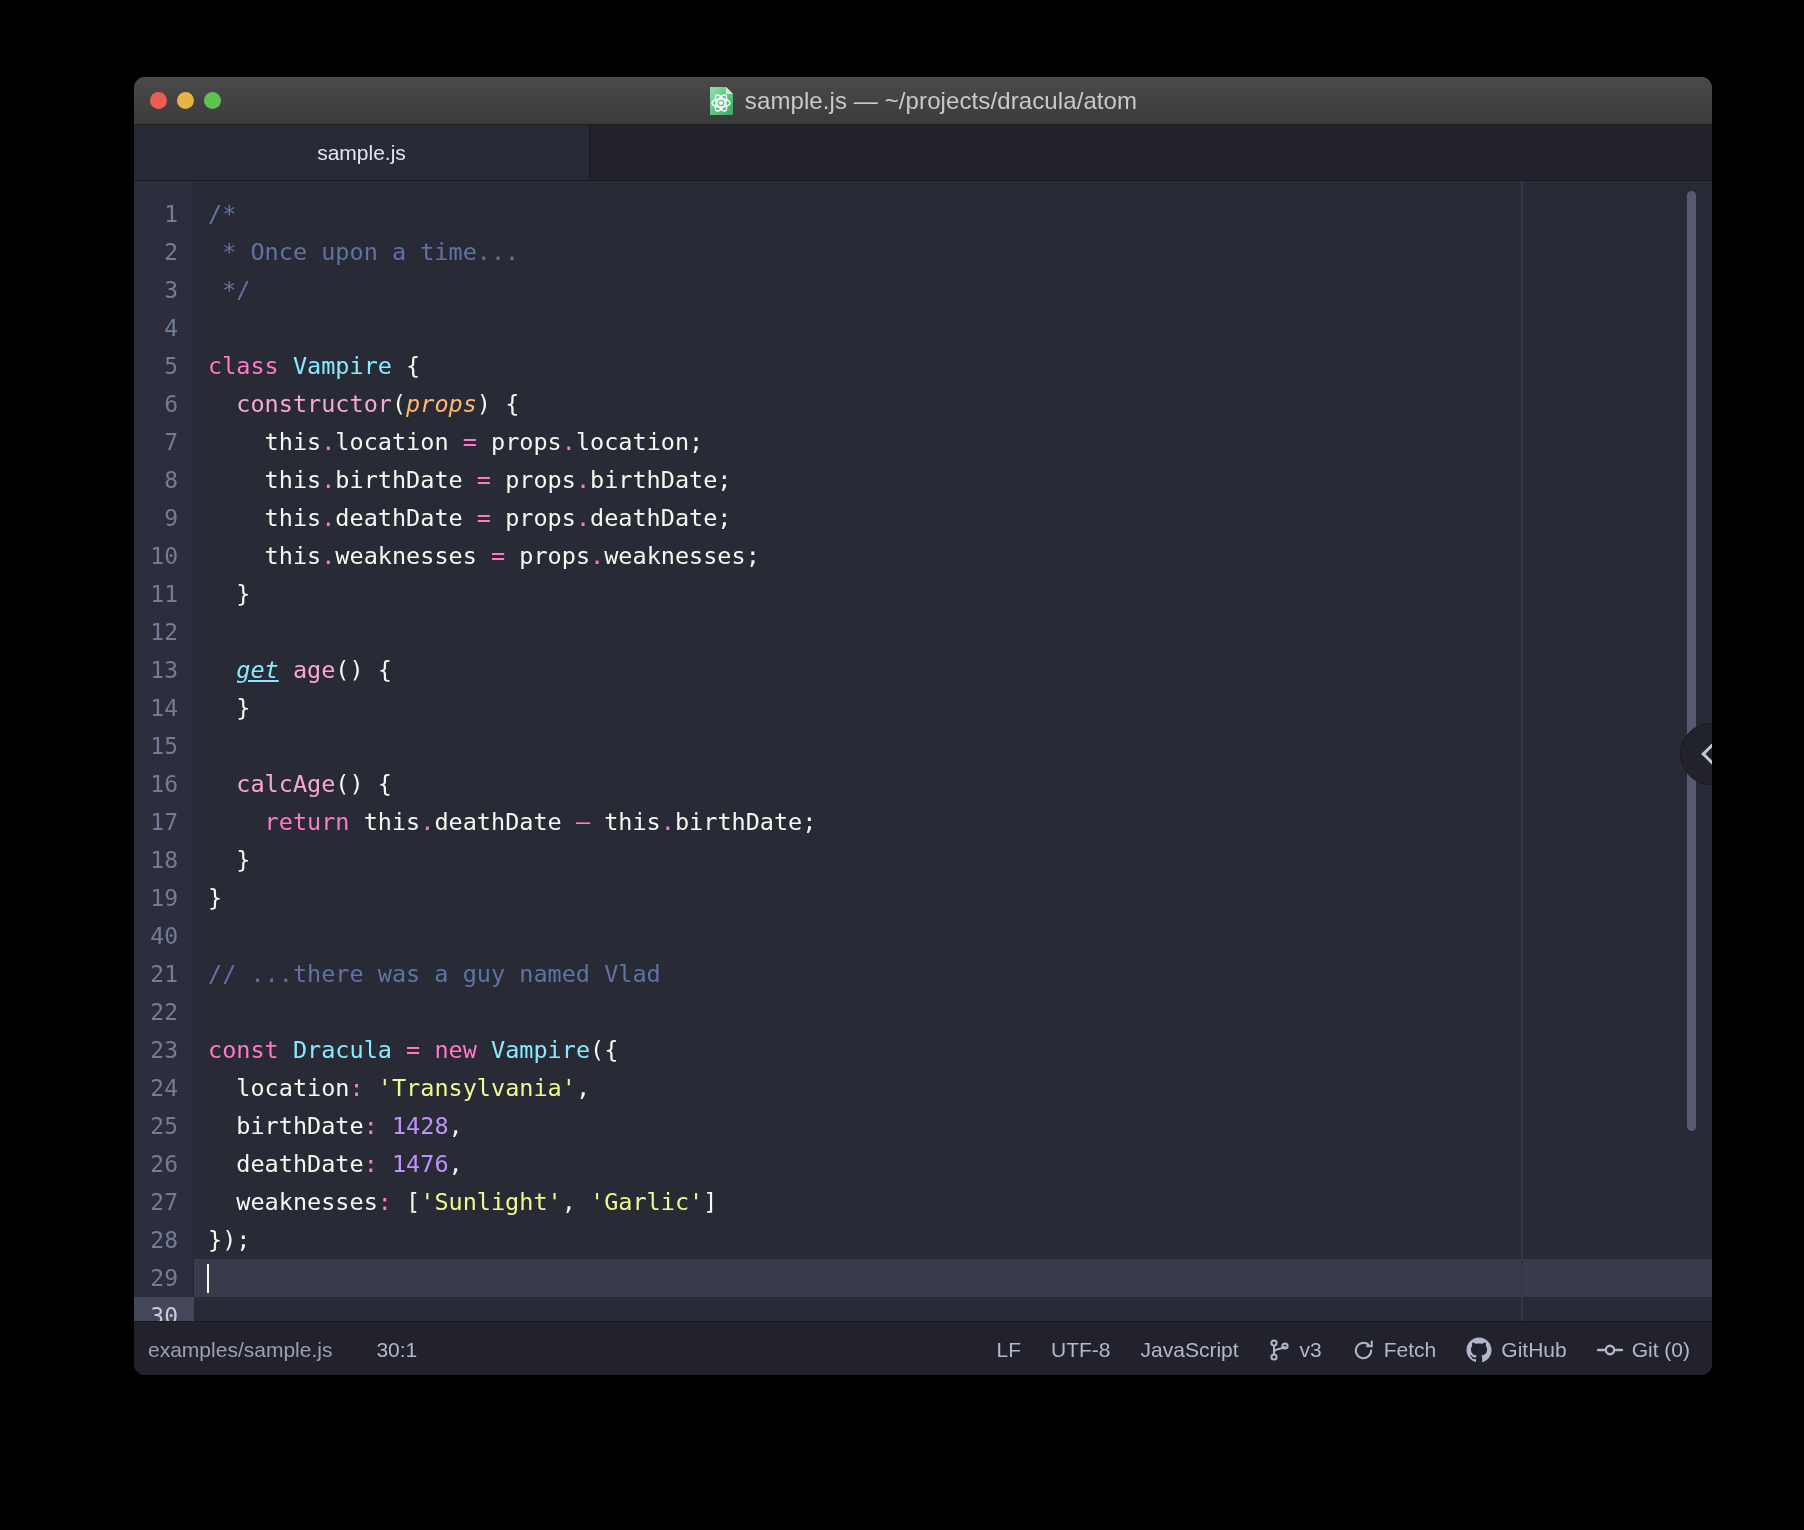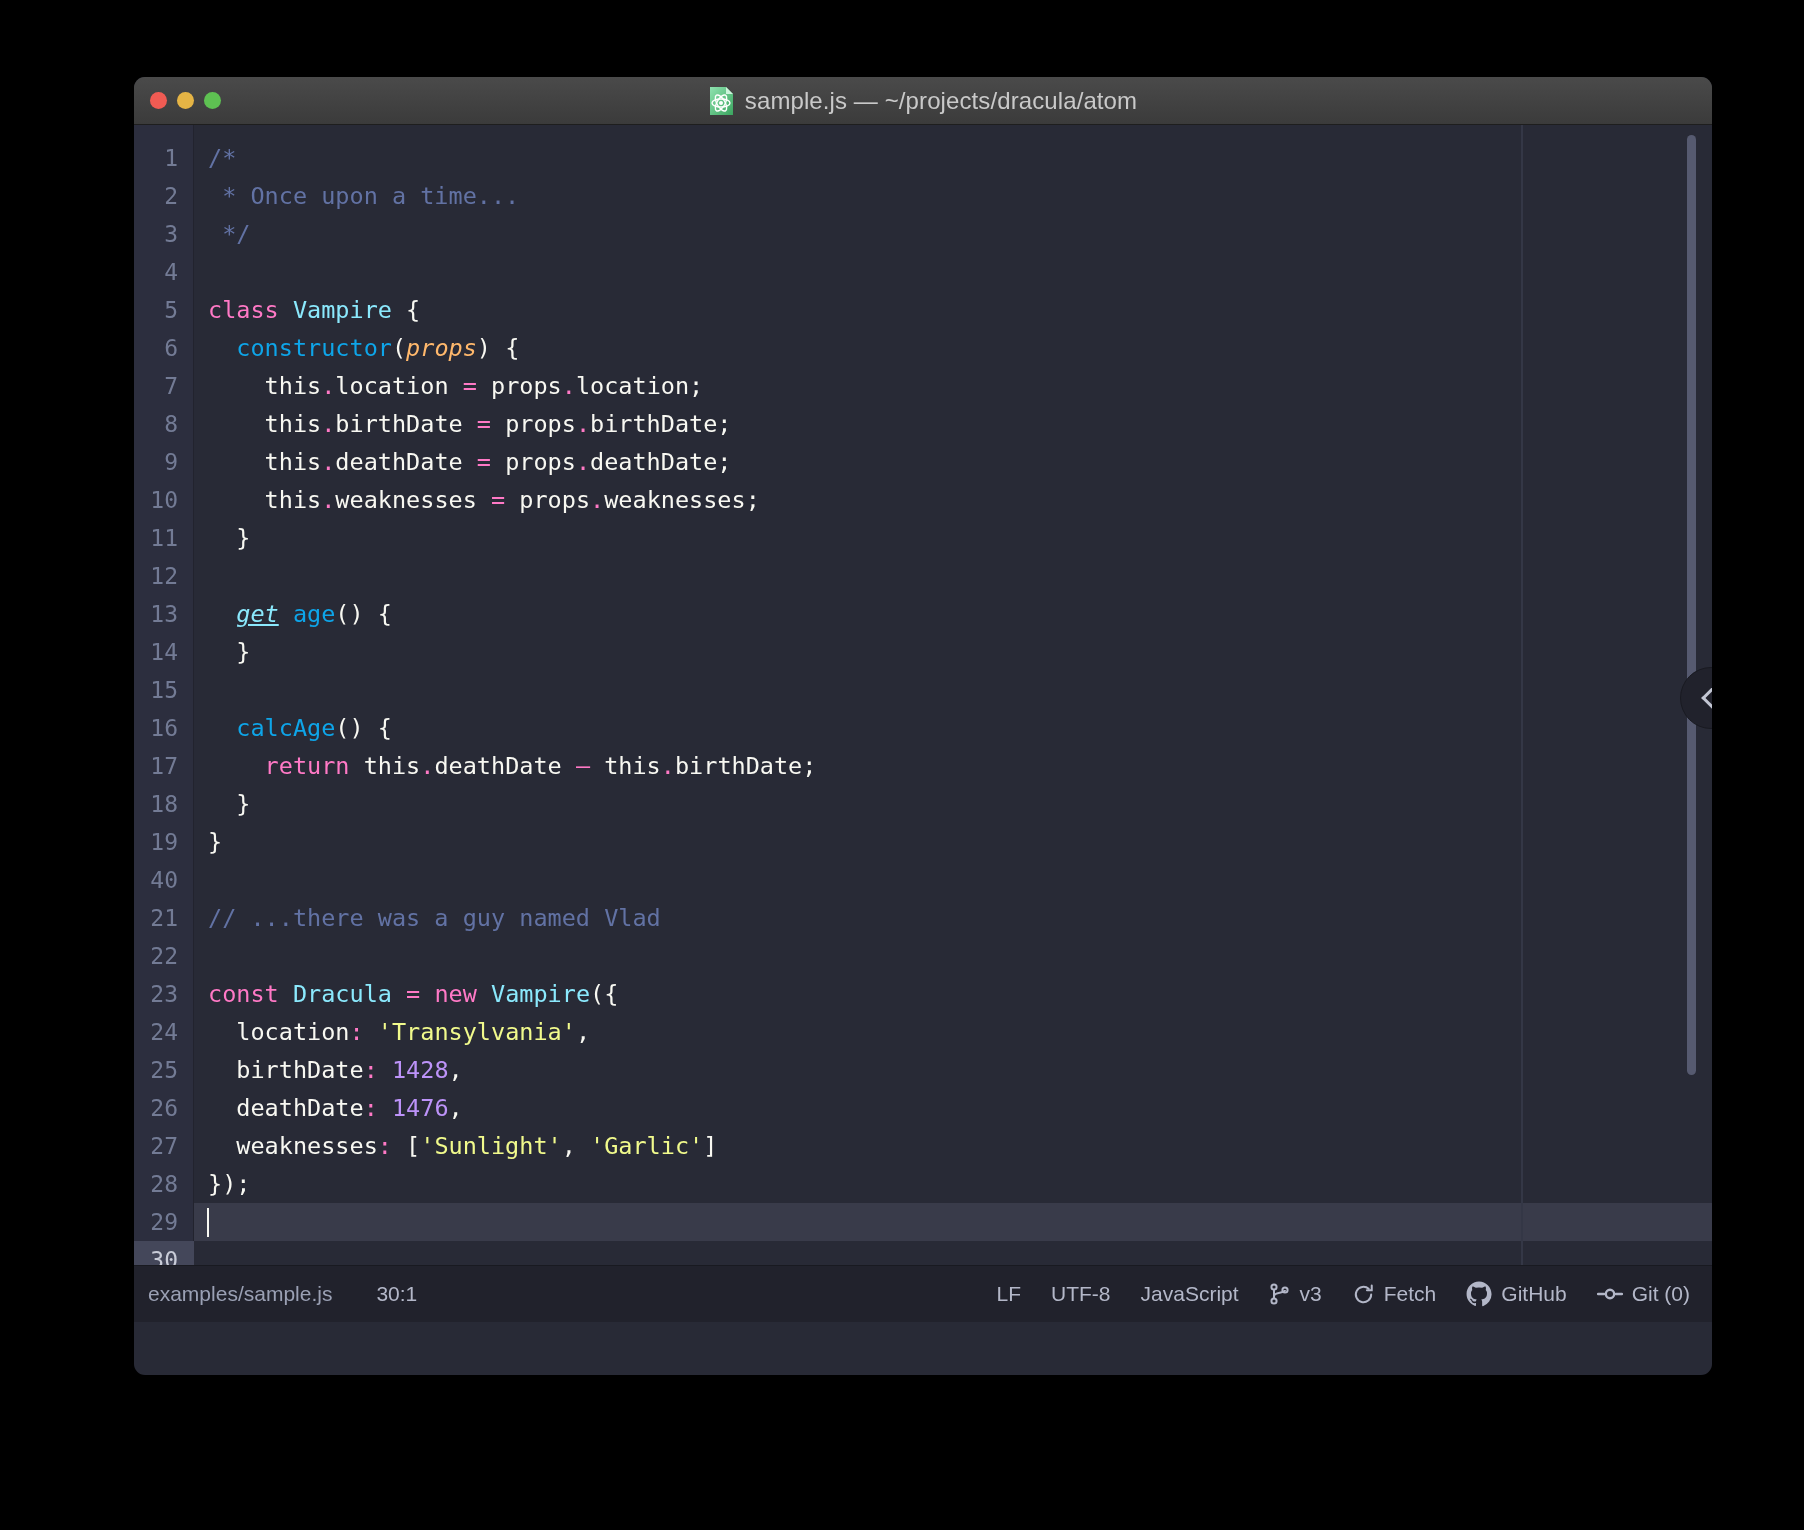--- a/index.html
+++ b/index.html
@@ -60,21 +60,21 @@
   .code{
     flex:1;padding-top:14px;position:relative;overflow:hidden;
   }
   .cline{height:38px;line-height:38px;font-size:23.5px;white-space:pre;padding-left:14px;color:#f8f8f2;}
   .cline.active{background:#393b4a;}
 
   
   .t-com{color:#6272a4;}
   .t-key{color:#ff79c6;}
   .t-cls{color:#8be9fd;}
-  .t-fn{color:#0ea5e9;}
+  .t-fn{color:#f9a8d4;}
   .t-par{color:#ffb86c;font-style:italic;}
   .t-ital{color:#8be9fd;font-style:italic;text-decoration:underline;}
   .t-str{color:#f1fa8c;}
   .t-num{color:#bd93f9;}
   .t-op{color:#ff79c6;}
   .t-txt{color:#f8f8f2;}
 
   .caret{
     display:inline-block;width:2px;height:29px;background:#f8f8f2;
     vertical-align:-7px;margin-left:-1px;
@@ -133,20 +133,26 @@
             <ellipse cx="12" cy="17" rx="9" ry="4" fill="none" stroke="#fff" stroke-width="1.4"></ellipse>
             <ellipse cx="12" cy="17" rx="9" ry="4" fill="none" stroke="#fff" stroke-width="1.4" transform="rotate(60 12 17)"></ellipse>
             <ellipse cx="12" cy="17" rx="9" ry="4" fill="none" stroke="#fff" stroke-width="1.4" transform="rotate(120 12 17)"></ellipse>
             <circle cx="12" cy="17" r="2" fill="#fff"></circle>
           </svg>
         </span>
         <span class="title-text">sample.js — ~/projects/dracula/atom</span>
       </div>
     </div>
 
+    <div class="tabbar">
+      <div class="tab">
+        <span class="tab-label">sample.js</span>
+      </div>
+      <div class="tabbar-rest"></div>
+    </div>
 
     <div class="editor">
       <div class="gutter" id="gutter">
           <div class="gnum">1</div>
           <div class="gnum">2</div>
           <div class="gnum">3</div>
           <div class="gnum">4</div>
           <div class="gnum">5</div>
           <div class="gnum">6</div>
           <div class="gnum">7</div>

